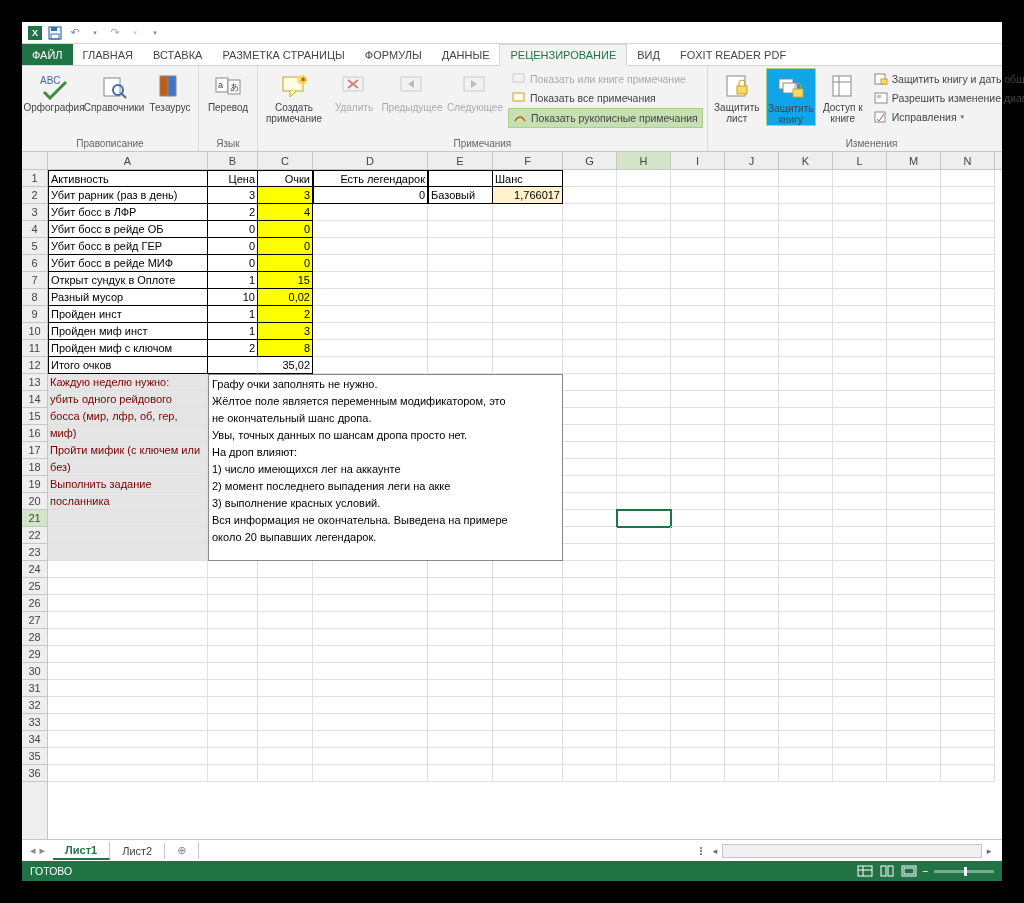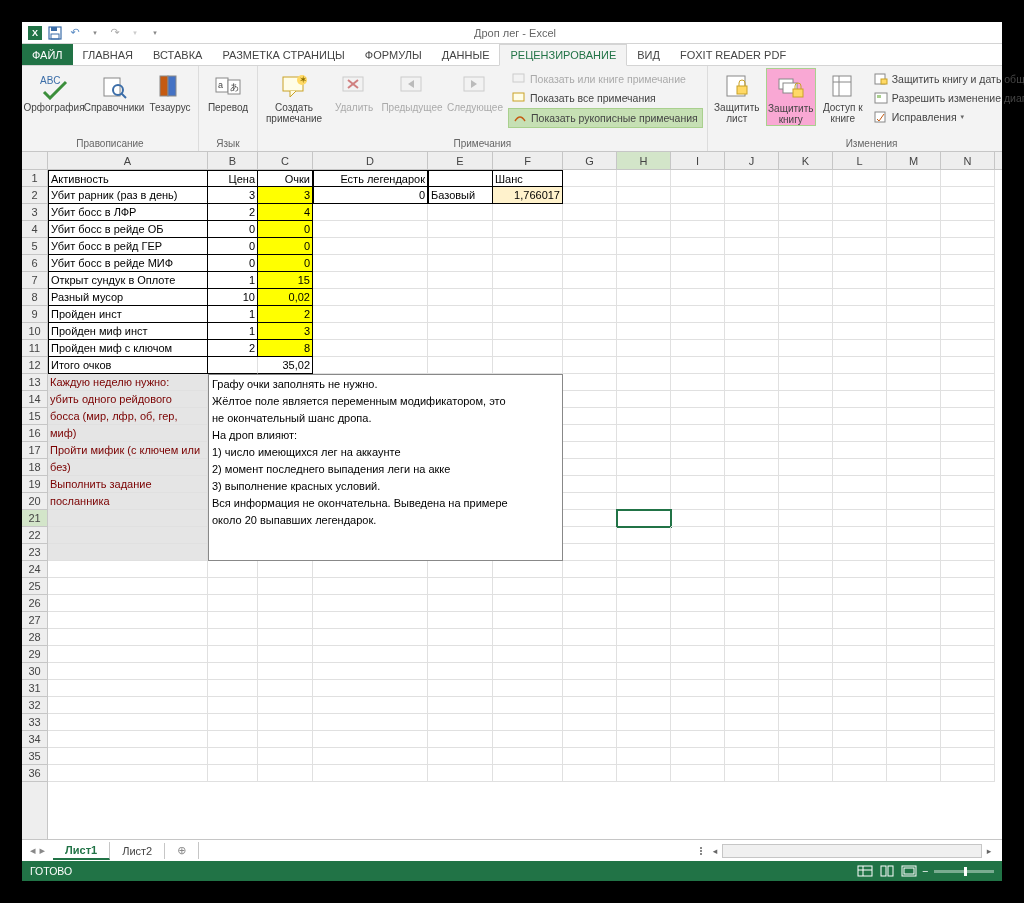--- a/index.html
+++ b/index.html
@@ -18,21 +18,21 @@
 .rgroup { display: flex; flex-direction: column; border-right: 1px solid #dcdcdc; padding: 2px 4px 0 4px; }
 .rgroup .top { flex: 1; display: flex; align-items: flex-start; gap: 4px; }
 .rgroup .lbl { text-align: center; font-size: 10px; color: #666; padding: 2px 0; }
 .bigbtn { display: flex; flex-direction: column; align-items: center; justify-content: flex-start; width: 56px; padding-top: 4px; font-size: 10px; color: #444; text-align: center; line-height: 1.1; }
 .bigbtn.dis { color: #aaa; }
 .bigbtn .bico { width: 28px; height: 28px; margin-bottom: 2px; display: flex; align-items: center; justify-content: center; }
 .smallrow { font-size: 10.5px; color: #444; padding: 2px 4px; display: flex; align-items: center; gap: 4px; white-space: nowrap; }
 .smallrow.dis { color: #aaa; }
 .smallrow .sico { width: 14px; height: 14px; display: inline-flex; align-items: center; justify-content: center; }
 .smallrow.hl { background: #c6e0b4; border: 1px solid #a9d08e; }
-.bigbtn.hl { background: #f9a8d4; border: 1px solid #a9d08e; }
+.bigbtn.hl { background: #0ea5e9; border: 1px solid #a9d08e; }
 .fbar { height: 22px; background: #fff; border-bottom: 1px solid #c6c6c6; display: flex; align-items: stretch; font-size: 11px; }
 .namebox { width: 84px; border-right: 1px solid #c6c6c6; display: flex; align-items: center; padding: 0 4px; position: relative; }
 .namebox input { border: none; width: 60px; font-size: 11px; outline: none; }
 .namebox .dd { position: absolute; right: 2px; color: #888; font-size: 8px; }
 .fxbtns { width: 66px; display: flex; align-items: center; justify-content: space-around; border-right: 1px solid #c6c6c6; color: #aaa; }
 .fxbtns .fx { color: #555; font-style: italic; }
 .fxinput { flex: 1; padding: 0 4px; }
 .fxinput input { border: none; outline: none; width: 100%; font-size: 11px; }
 .gridwrap { flex: 1; display: flex; overflow: hidden; position: relative; }
 .rowhdrs { width: 26px; background: #eee; border-right: 1px solid #c6c6c6; }
@@ -87,21 +87,20 @@
             <rect x="3" y="1" width="6" height="4" fill="#3b6da8"></rect>
             <rect x="3" y="8" width="8" height="5" fill="none" stroke="#3b6da8"></rect>
           </svg>
       </span>
       <span class="ico" style="color:#5b8cc4">↶</span>
       <span class="ico" style="font-size:7px;color:#888">▾</span>
       <span class="ico" style="color:#aaa">↷</span>
       <span class="ico" style="font-size:7px;color:#ccc">▾</span>
       <span class="ico" style="font-size:7px;color:#888">▾</span>
     </div>
-    <div class="title">Дроп лег - Excel</div>
     <div style="width:140px"></div>
   </div>
 
   <div class="tabs">
     <div class="tab file">ФАЙЛ</div>
     <div class="tab">ГЛАВНАЯ</div>
     <div class="tab">ВСТАВКА</div>
     <div class="tab">РАЗМЕТКА СТРАНИЦЫ</div>
     <div class="tab">ФОРМУЛЫ</div>
     <div class="tab">ДАННЫЕ</div>
@@ -936,20 +935,21 @@
               <div class="cell" style="width: 54px;"></div>
               <div class="cell" style="width: 54px;"></div>
               <div class="cell" style="width: 54px;"></div>
               <div class="cell" style="width: 54px;"></div>
               <div class="cell" style="width: 54px;"></div>
             </div>
             <div class="textbox" style="left: 160px; top: 204px; width: 355px; height: 187px;">
               <div>Графу очки заполнять не нужно.</div>
               <div>Жёлтое поле является переменным модификатором, это</div>
               <div>не окончательный шанс дропа.</div>
+              <div>Увы, точных данных по шансам дропа просто нет.</div>
               <div>На дроп влияют:</div>
               <div>1) число имеющихся лег на аккаунте</div>
               <div>2) момент последнего выпадения леги на акке</div>
               <div>3) выполнение красных условий.</div>
               <div>Вся информация не окончательна. Выведена на примере</div>
               <div>около 20 выпавших легендарок.</div>
             </div>
           </div>
 
       </div>

